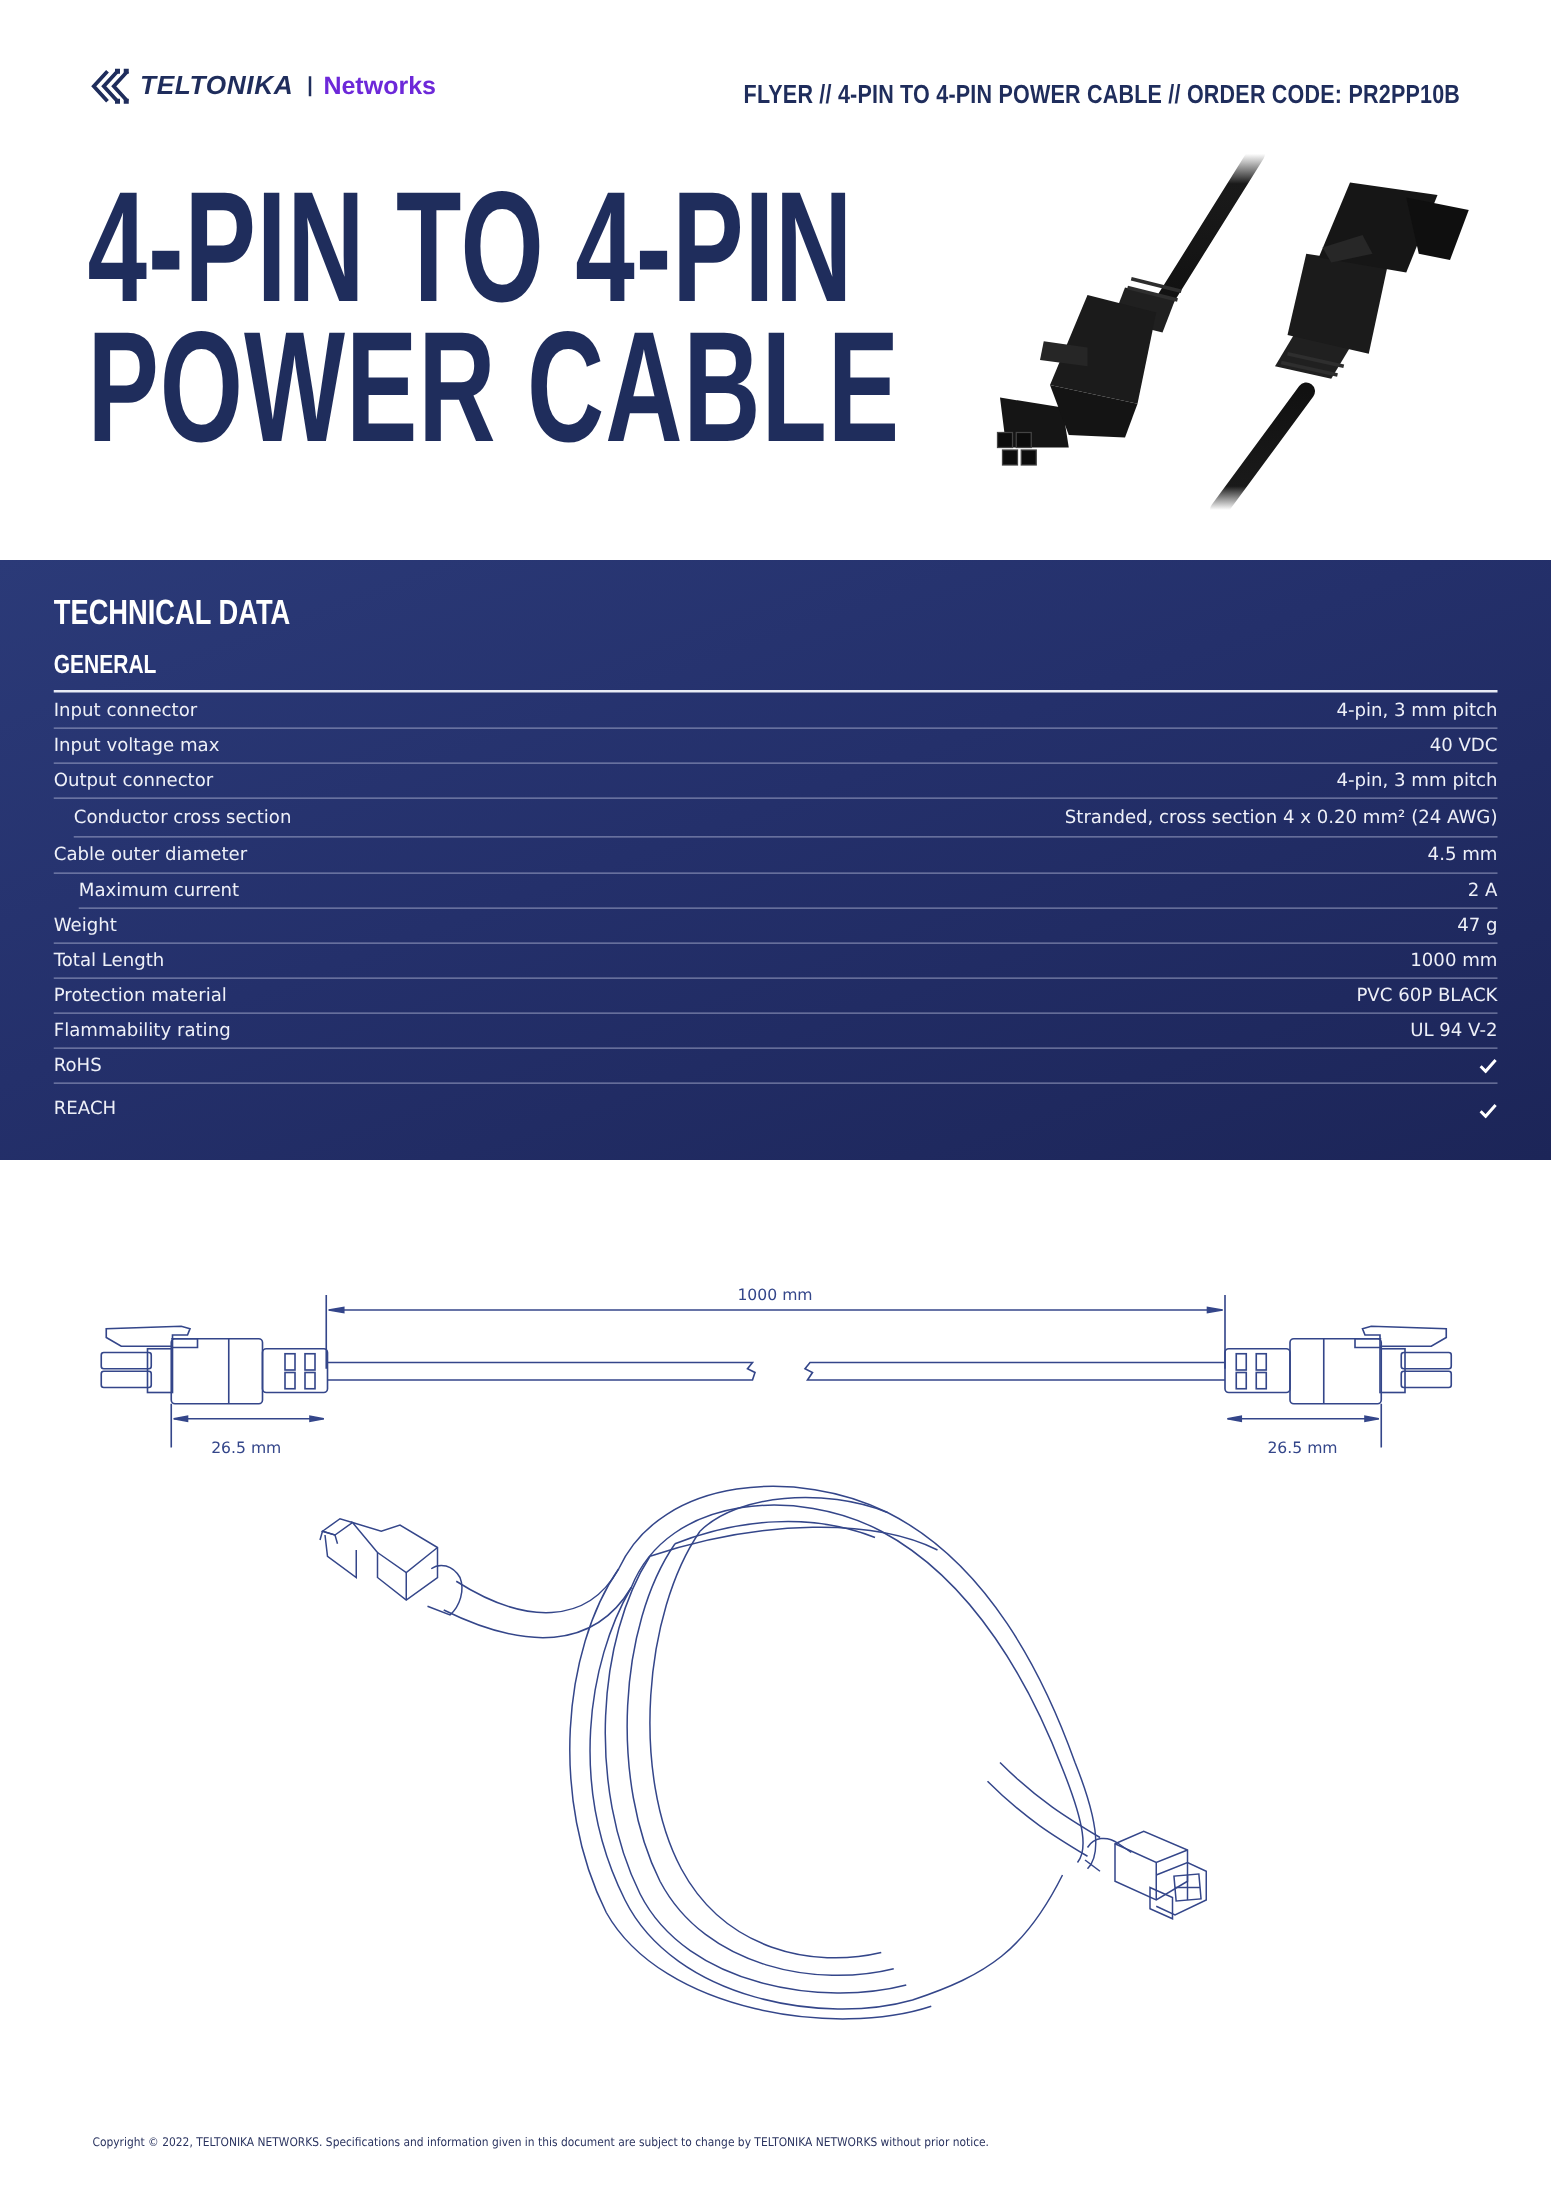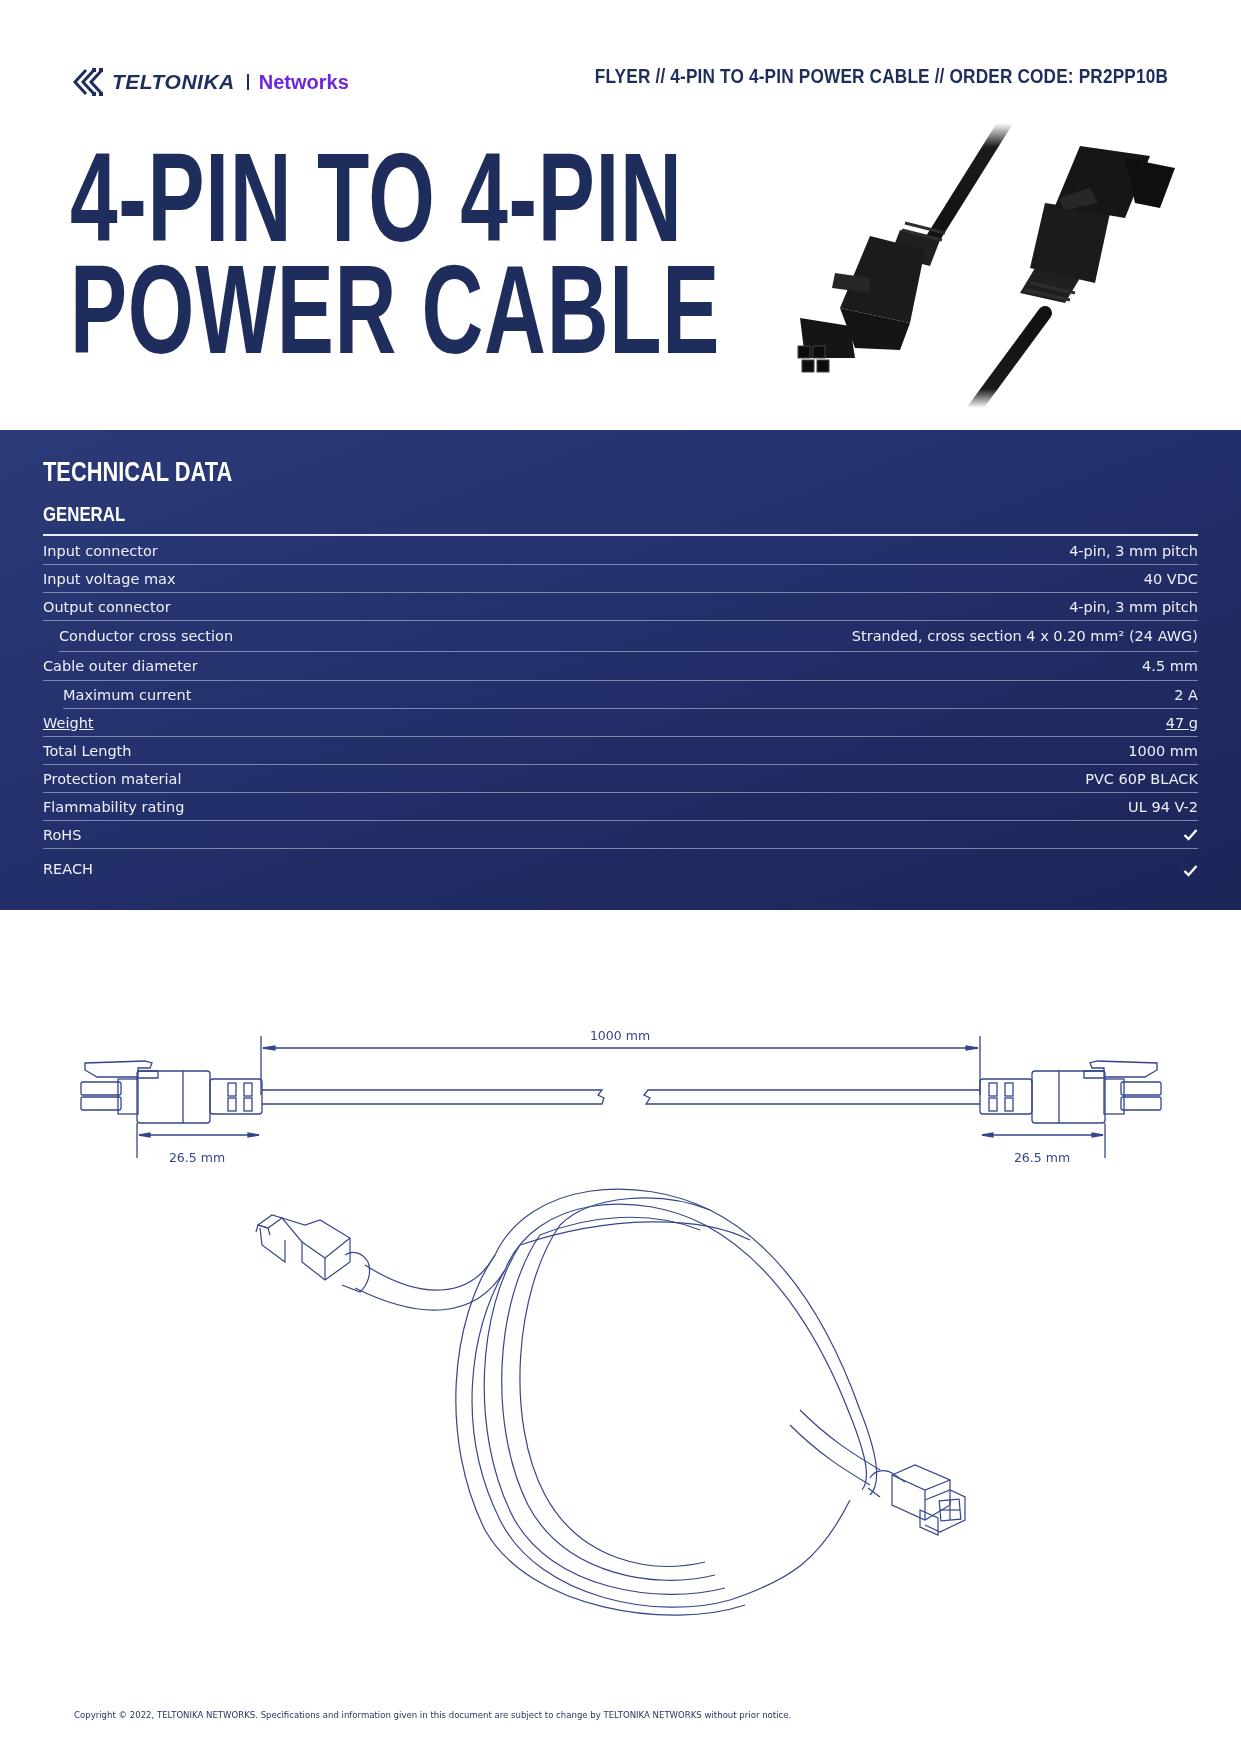--- a/index.html
+++ b/index.html
@@ -1,32 +1,32 @@
 <!DOCTYPE html>
 <html><head>
   <meta charset="utf-8">
   <style>
     * { box-sizing: border-box; margin: 0; padding: 0; }
     html, body { width: 1241px; height: 1754px; background: #ffffff; overflow: hidden; }
     body { position: relative; font-family: "Liberation Sans", sans-serif; color: #1f2d5c; }
 
-    .logo { position: absolute; left: 72px; top: 65px; height: 34px; display: flex; align-items: center; }
+    .logo { position: absolute; left: 72px; top: 52px; height: 34px; display: flex; align-items: center; }
     .logo svg { display: block; }
     .logo-brand { font-family: "Liberation Sans", sans-serif; font-weight: bold; font-style: italic; font-size: 21px; color: #1f2d5c; letter-spacing: 0.5px; margin-left: 4px; }
     .logo-sep { width: 2px; height: 16px; background: #1f2d5c; margin: 0 10px 0 12px; }
     .logo-networks { font-family: "Liberation Sans", sans-serif; font-weight: bold; font-size: 20px; color: #6d28d9; }
 
     .doc-header { position: absolute; right: 73px; top: 64px; font-family: "Liberation Sans", sans-serif; font-weight: bold; font-size: 21px; color: #1f2d5c; transform: scaleX(0.82); transform-origin: right center; white-space: nowrap; letter-spacing: 0.2px; }
 
     .hero-title { position: absolute; left: 70px; top: 142px; width: 760px; }
     .hero-line { display: block; font-family: "Liberation Sans", sans-serif; font-weight: bold; font-size: 126px; line-height: 112px; color: #1f2d5c; transform: scaleX(0.68); transform-origin: left center; white-space: nowrap; letter-spacing: 1px; }
 
     .product-photo { position: absolute; left: 780px; top: 118px; width: 420px; height: 300px; }
 
-    .tech-panel { position: absolute; left: 0; top: 430px; width: 1241px; height: 480px; background: linear-gradient(160deg, #2b3a78 0%, #24306b 45%, #1c2558 100%); color: #ffffff; }
+    .tech-panel { position: absolute; left: 0; top: 448px; width: 1241px; height: 480px; background: linear-gradient(160deg, #2b3a78 0%, #24306b 45%, #1c2558 100%); color: #ffffff; }
     .tech-title { position: absolute; left: 43px; top: 26px; font-family: "Liberation Sans", sans-serif; font-weight: bold; font-size: 28px; transform: scaleX(0.78); transform-origin: left center; white-space: nowrap; }
     .tech-sub { position: absolute; left: 43px; top: 72px; font-family: "Liberation Sans", sans-serif; font-weight: bold; font-size: 21px; transform: scaleX(0.8); transform-origin: left center; white-space: nowrap; }
     .tech-rule { position: absolute; left: 43px; top: 104px; width: 1155px; height: 2px; background: #e8ebf5; }
     .spec-table { position: absolute; left: 43px; top: 107px; width: 1155px; }
     .spec-row { display: flex; justify-content: space-between; align-items: center; border-bottom: 1px solid rgba(200,206,232,0.55); font-family: "DejaVu Sans", sans-serif; font-size: 14.5px; color: #eef0f8; padding: 0 0 0 0; gap: 36px; }
     .spec-row:last-child { border-bottom: none; align-items: flex-end; }
     .spec-label, .spec-value { white-space: nowrap; }
     .check-icon { display: inline-block; width: 15px; height: 13px; }
 
     .drawing { position: absolute; left: 0; top: 1000px; width: 1241px; height: 620px; }
@@ -125,21 +125,21 @@
       <span class="spec-value">Stranded, cross section 4 x 0.20 mm² (24 AWG)</span>
     </div>
     <div class="spec-row" style="height:29px;">
       <span class="spec-label">Cable outer diameter</span>
       <span class="spec-value">4.5 mm</span>
     </div>
     <div class="spec-row" style="height:28px;margin-left:20px;">
       <span class="spec-label">Maximum current</span>
       <span class="spec-value">2 A</span>
     </div>
-    <div class="spec-row" style="height:28px;text-decoration:underline;">
+    <div class="spec-row" style="height:28px;">
       <span class="spec-label">Weight</span>
       <span class="spec-value">47 g</span>
     </div>
     <div class="spec-row" style="height:28px;">
       <span class="spec-label">Total Length</span>
       <span class="spec-value">1000 mm</span>
     </div>
     <div class="spec-row" style="height:28px;">
       <span class="spec-label">Protection material</span>
       <span class="spec-value">PVC 60P BLACK</span>

